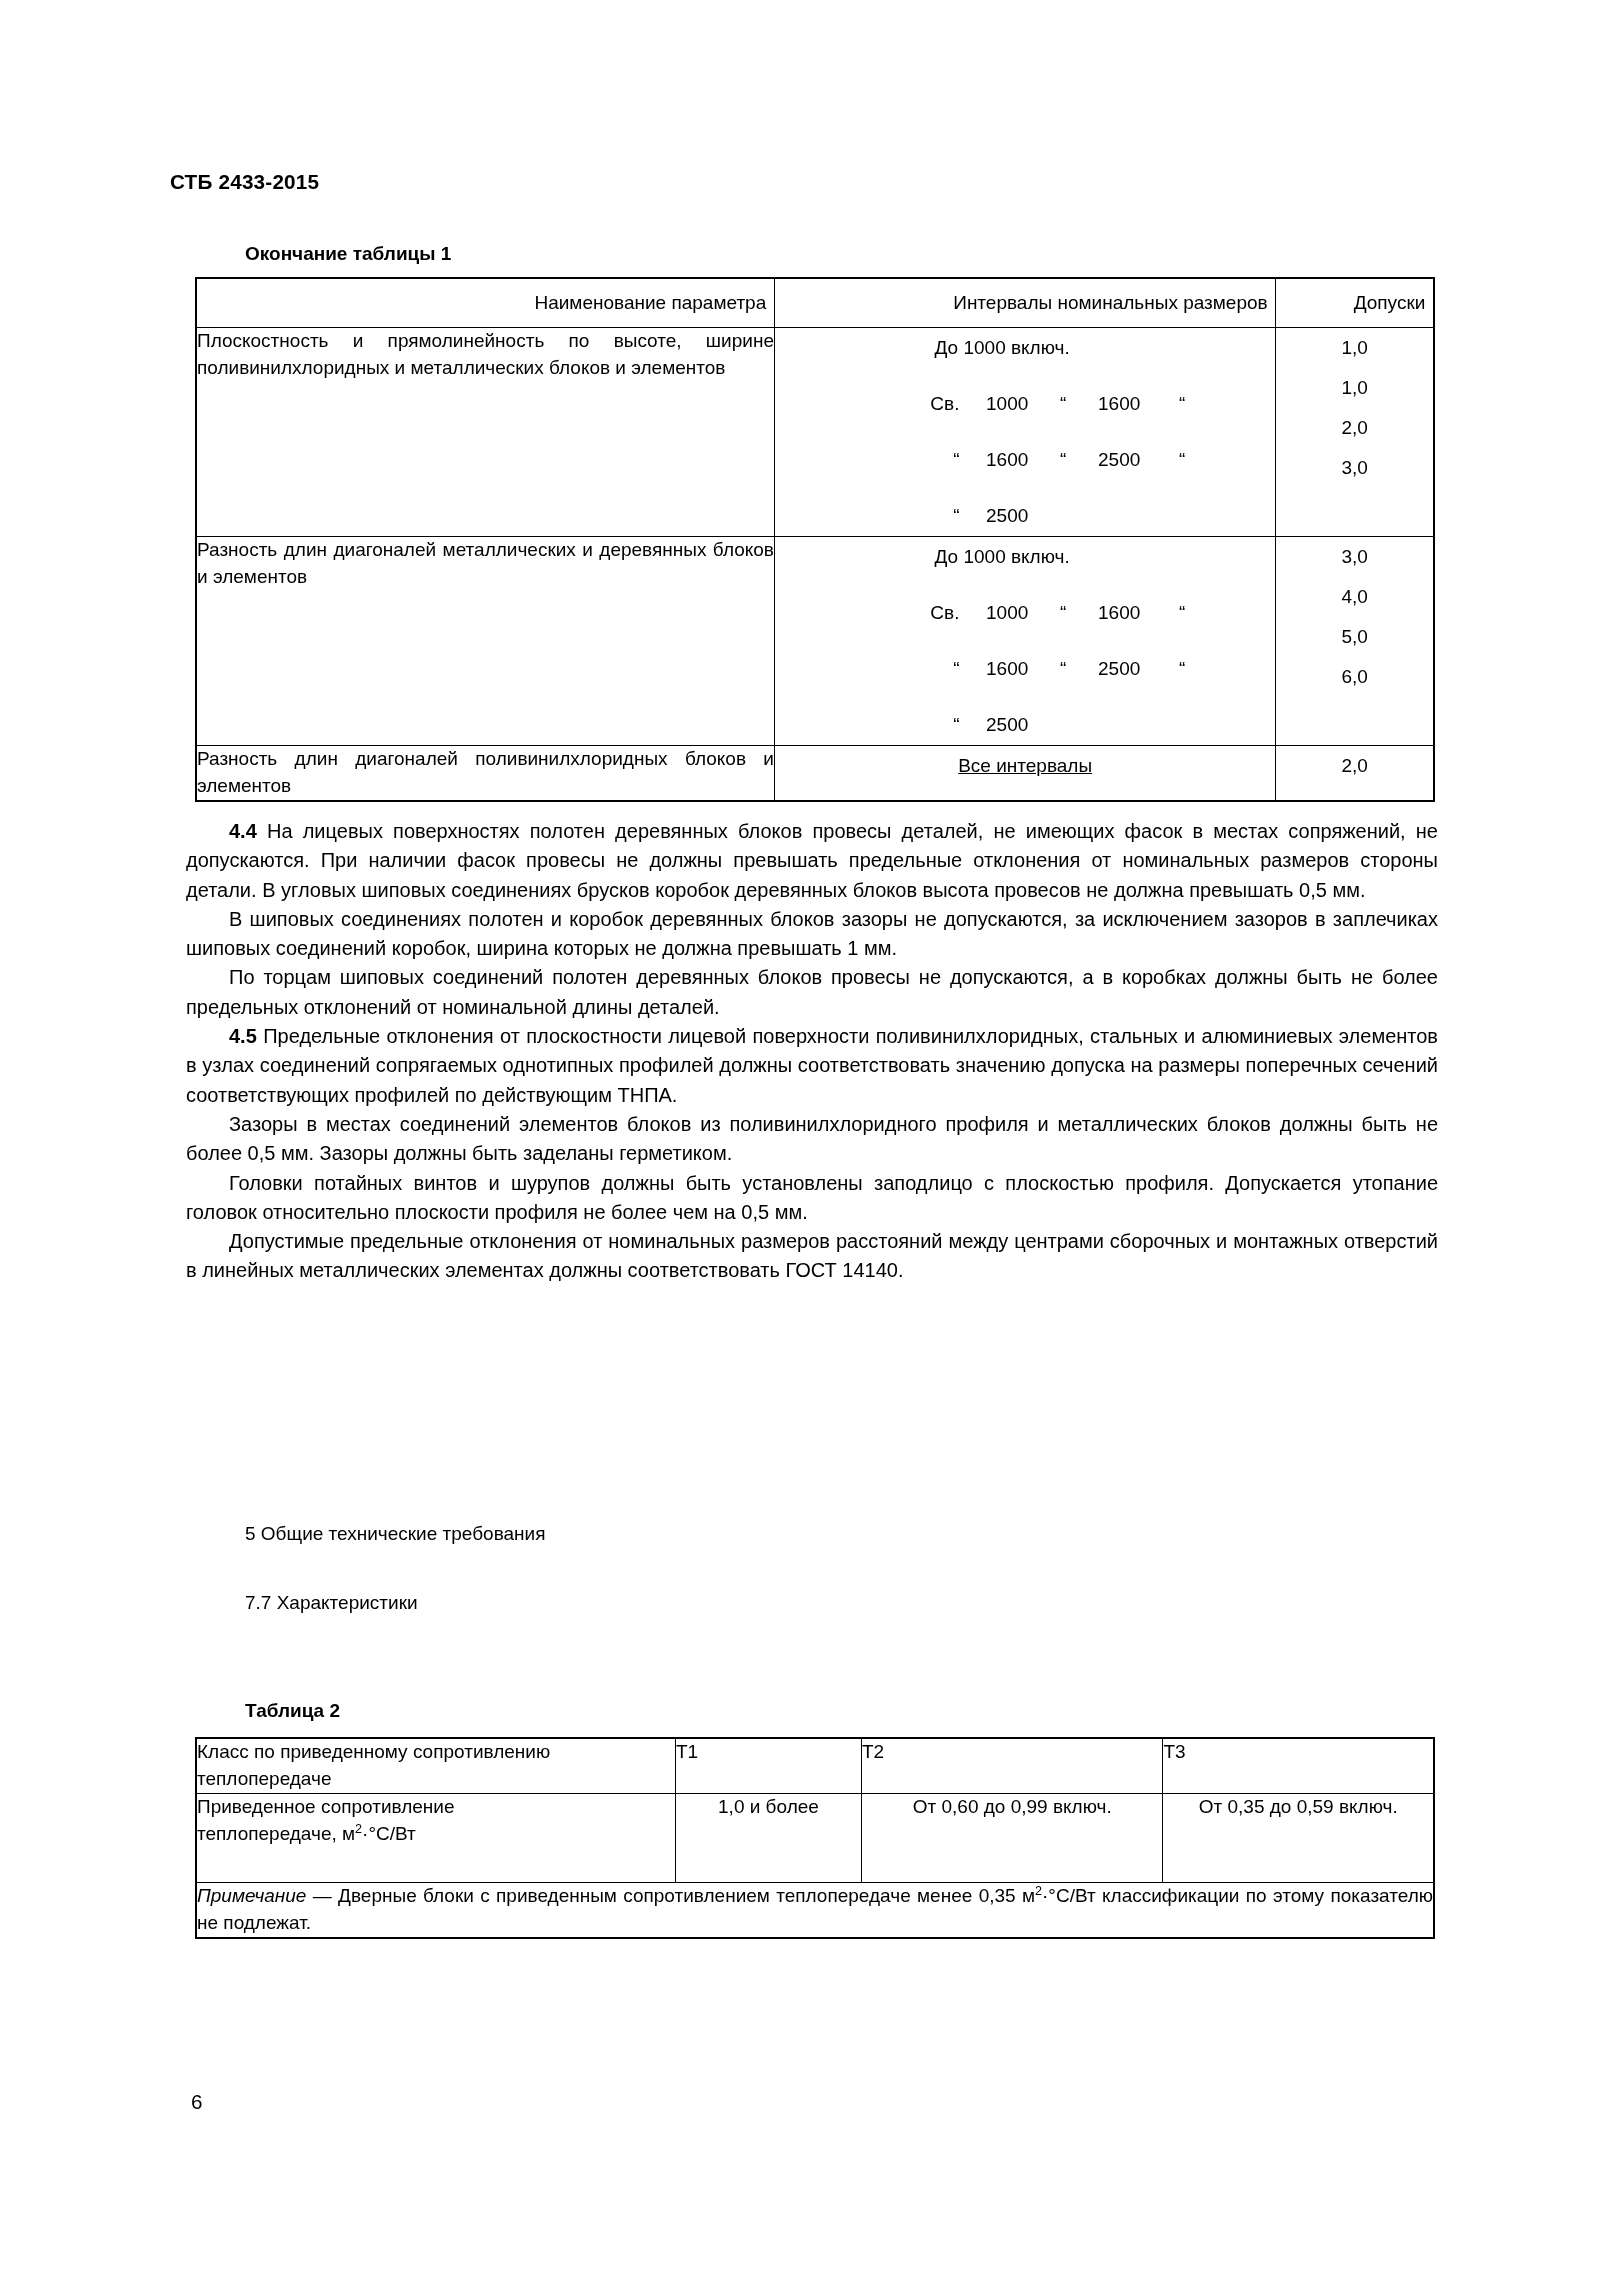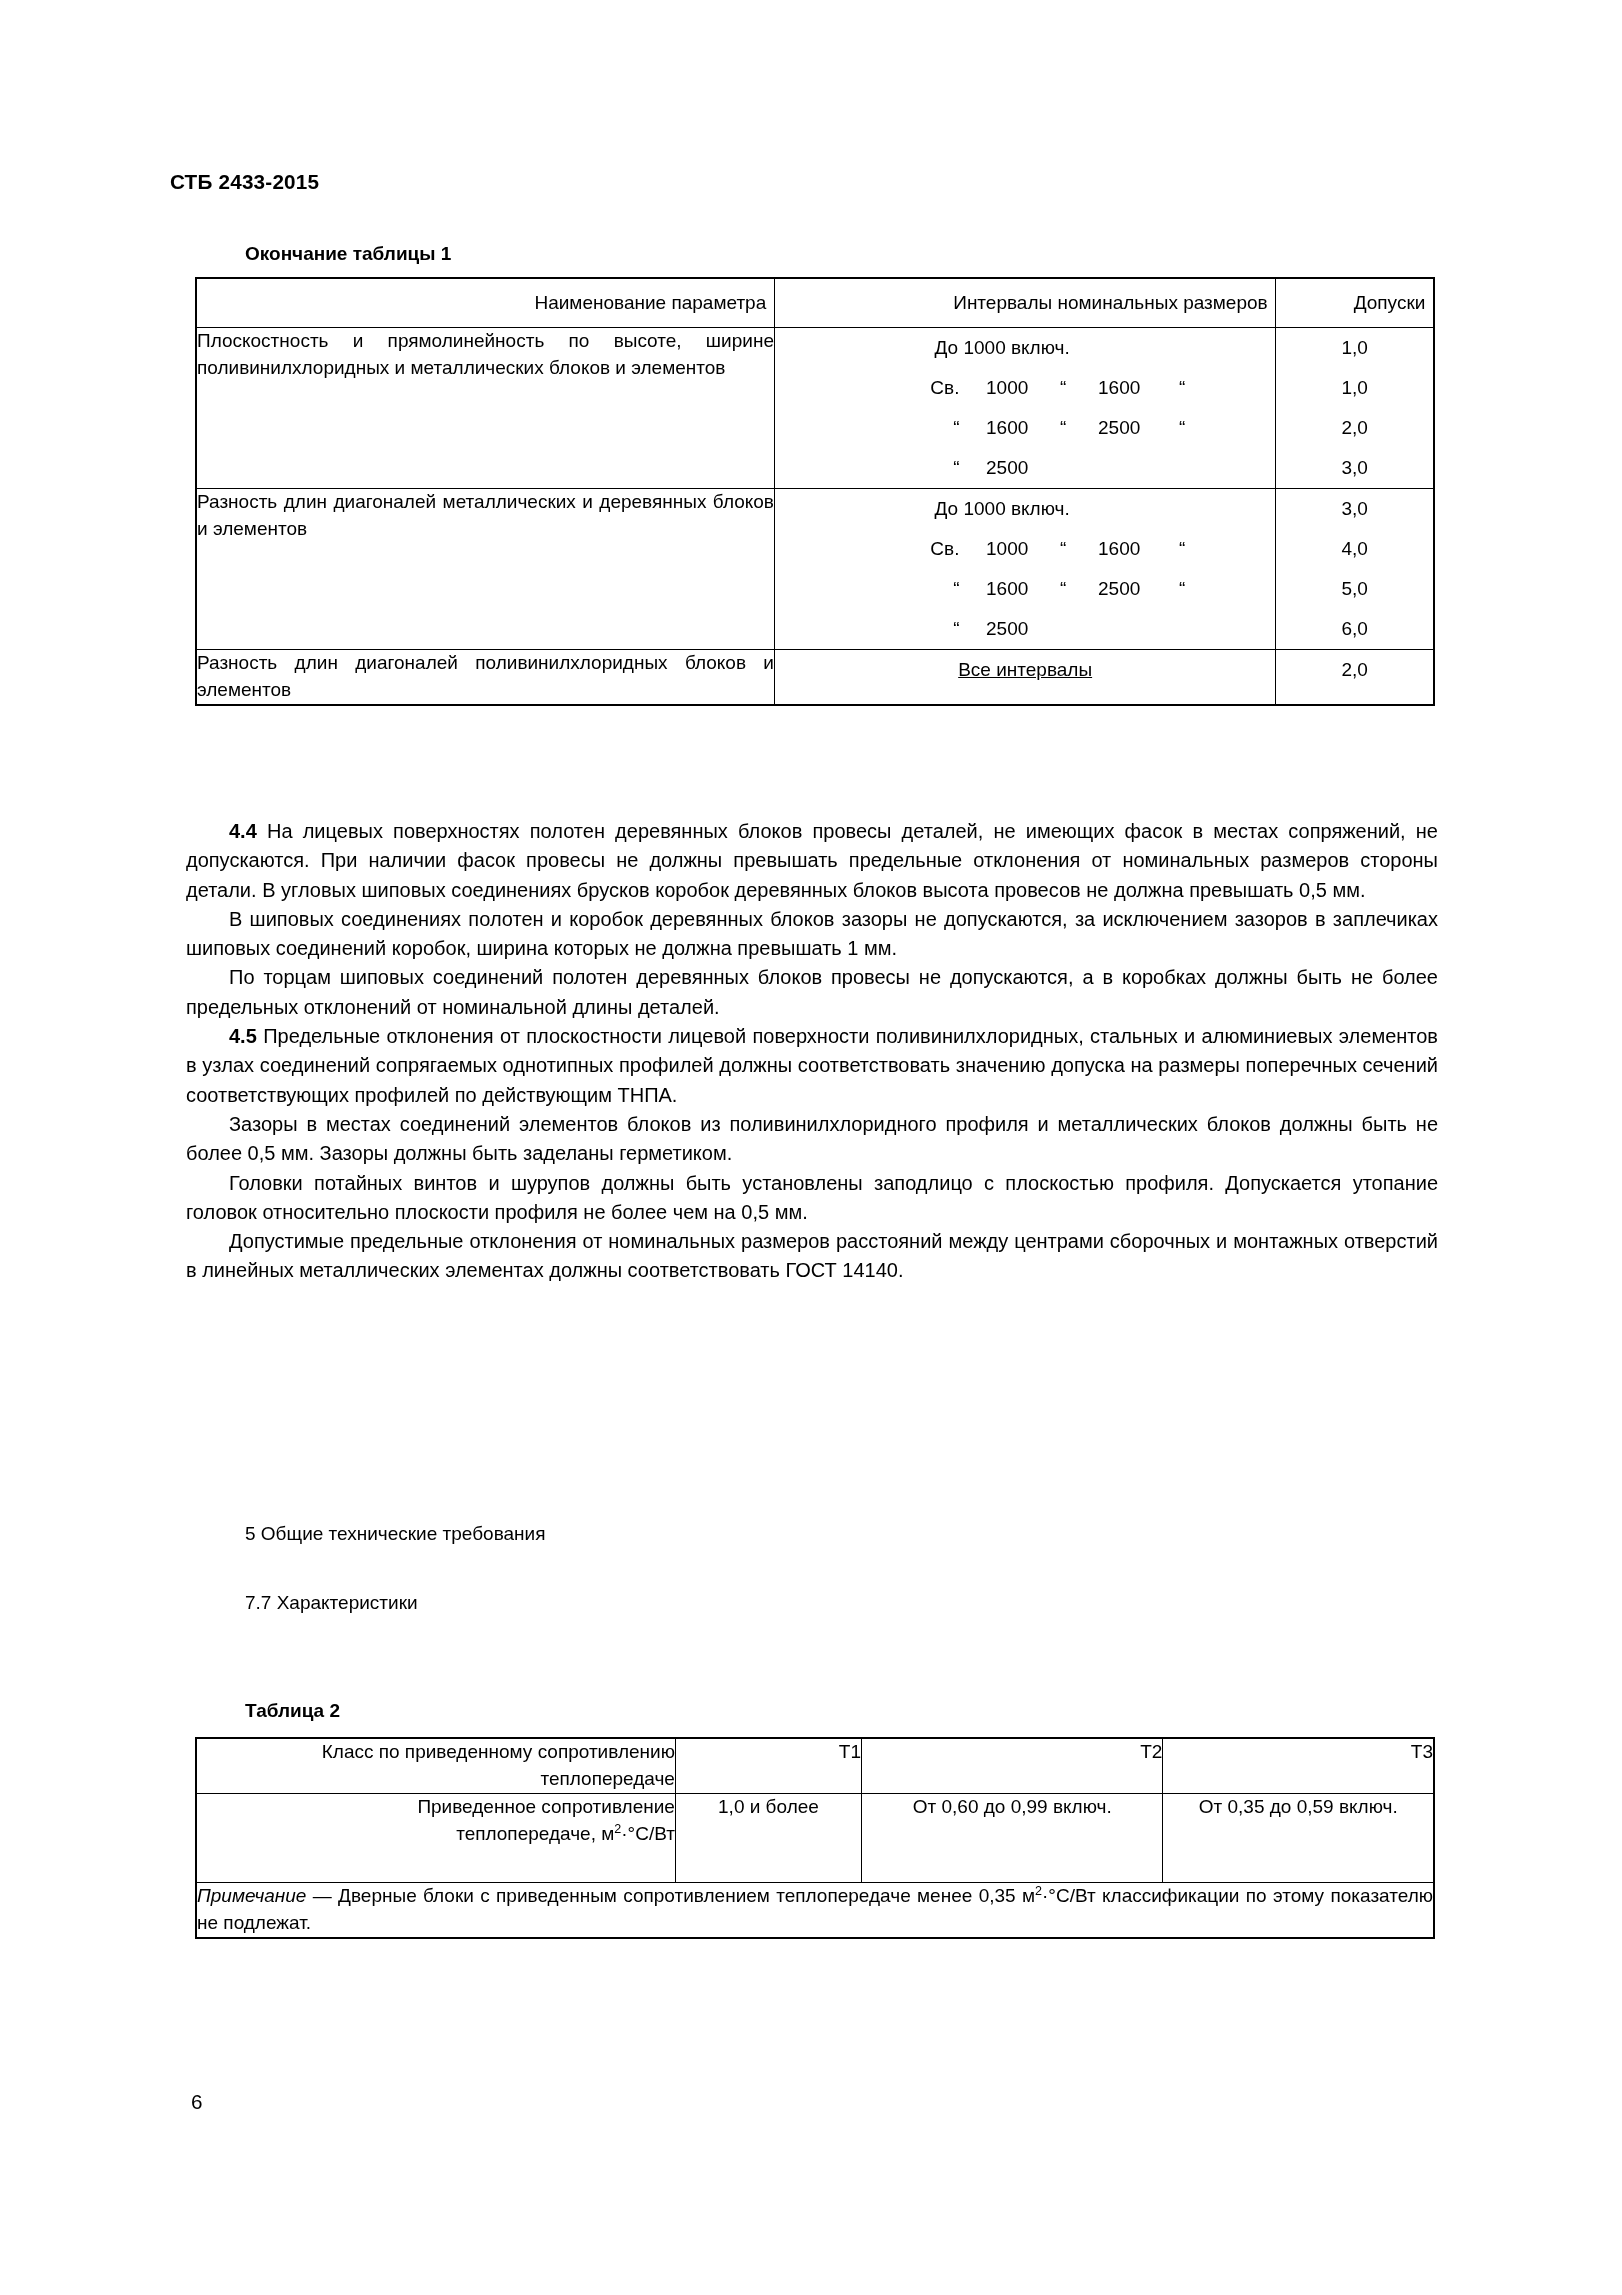--- a/index.html
+++ b/index.html
@@ -84,21 +84,21 @@
     padding: 13px 0 15.3px 0;
   }
   .tol-cell { text-align: center; }
   .tol-cell div { height: 40px; line-height: 40px; }
 
   
   .range-grid {
     display: grid;
     grid-template-columns: 122px 80px 32px 80px 46px;
     justify-content: center;
-    row-gap: 0;
+    row-gap: 16px;
   }
   .range-grid > div {
     height: 40px;
     line-height: 40px;
     text-align: center;
     white-space: nowrap;
   }
   .range-grid .lead   { text-align: right; padding-right: 7.7px; }
   .range-grid .wide   { grid-column: 1 / span 4; text-align: center; }
   .range-grid .allint { grid-column: 1 / span 5; text-align: center; text-decoration: underline; }
@@ -147,21 +147,21 @@
     left: 195px;
     top: 1737px;
     width: 1240px;
   }
   #table2 .c-class { width: 474px; }
   #table2 .c-t1    { width: 184px; }
   #table2 .c-t2    { width: 298px; }
   #table2 .c-t3    { width: 268px; }
 
   .t2-rowhead {
-    text-align: right;
+    text-align: left;
     vertical-align: middle;
     padding: 12.2px 9.2px;
     line-height: 1.45;
   }
   .t2-val {
     text-align: center;
     vertical-align: top;
     padding: 12.2px 6.1px 34px 6.1px;
   }
   .t2-note {

